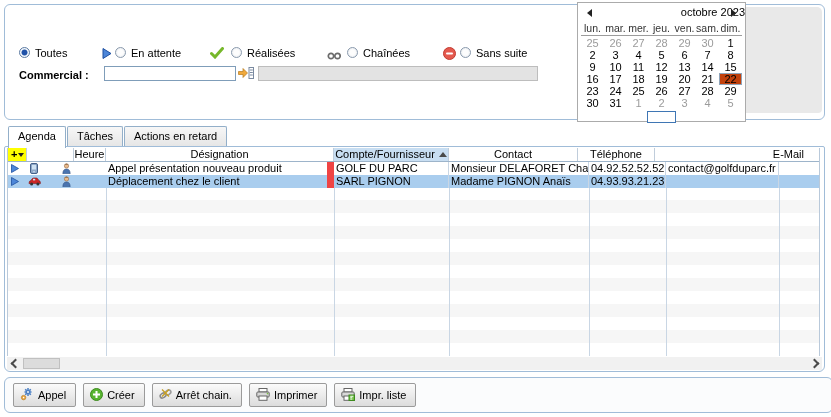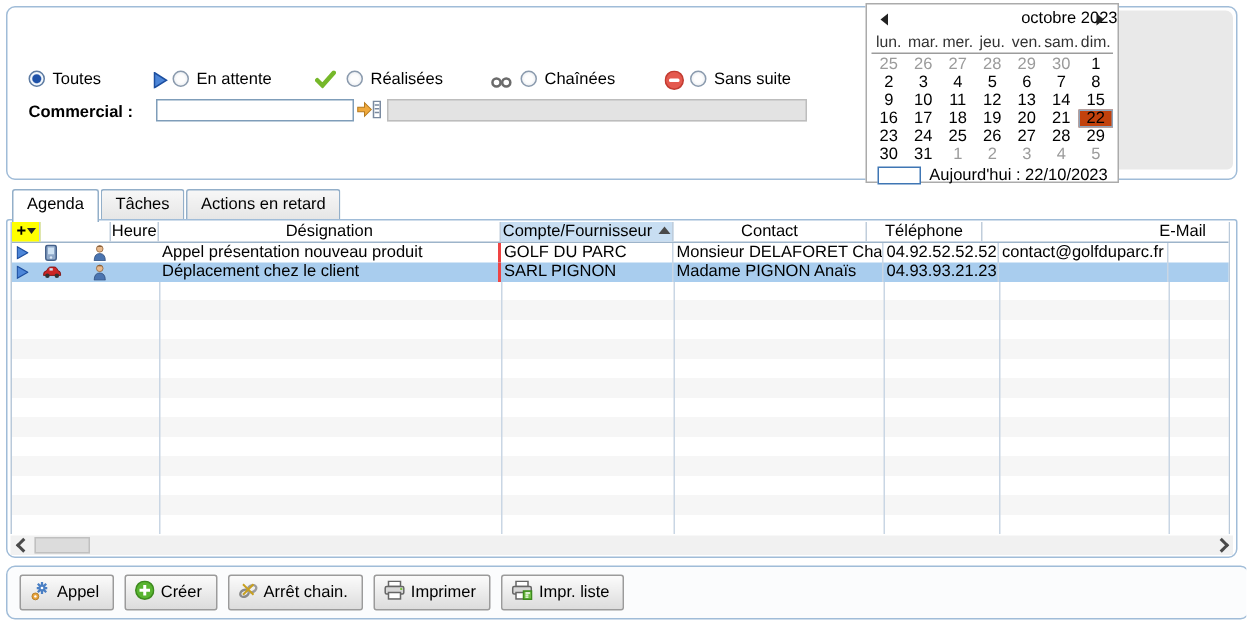--- a/index.html
+++ b/index.html
@@ -76,21 +76,21 @@
   .tr { position:relative; display:flex; height:13px; background:#fff; z-index:2; }
   .tr.selected { background:#a9cdee; }
   .td { box-sizing:border-box; line-height:13px; white-space:nowrap; overflow:hidden; flex:0 0 auto;
         display:block; }
   .td.icon { display:flex; align-items:center; justify-content:center; }
   .td.c-status { width:14px; }
   .td.c-type { width:24px; }
   .td.c-blank { width:12px; }
   .td.c-person { width:16px; }
   .td.c-heure { width:32px; text-align:right; padding-right:3px; border-right:1px solid #c9d6e4;margin-top:48px; }
-  .td.c-designation { width:228px; padding-left:2px; border-right:2px solid #ef4444; }
+  .td.c-designation { width:228px; padding-left:2px; border-right:7px solid #ef4444; }
   .td.c-compte { width:115px; padding-left:2px; border-right:1px solid #c9d6e4; }
   .td.c-contact { width:140px; padding-left:2px; border-right:1px solid #c9d6e4; }
   .td.c-telephone { width:77px; padding-left:2px; border-right:1px solid #c9d6e4; }
   .td.c-email { width:113px; padding-left:2px; border-right:1px solid #c9d6e4; }
   .td.c-fill { flex:1 1 auto; border-right:none; }
 
   
   .hscroll { position:absolute; left:2px; right:2px; top:210px; height:13px;
              background:#f1f1f1; z-index:2; }
   .hs-arrow { position:absolute; top:0; width:14px; height:13px; display:flex;
@@ -231,21 +231,20 @@
           <span class="cday">30</span>
           <span class="cday">31</span>
           <span class="cday muted">1</span>
           <span class="cday muted">2</span>
           <span class="cday muted">3</span>
           <span class="cday muted">4</span>
           <span class="cday muted">5</span>
         </div>
       <div class="cal-foot">
         <span class="today-box"></span>
-        <span>Aujourd'hui : 22/10/2023</span>
       </div>
     </div>
   </div>
 
   <div class="tabs">
     <div class="tab active">Agenda</div>
     <div class="tab">Tâches</div>
     <div class="tab">Actions en retard</div>
   </div>
 

